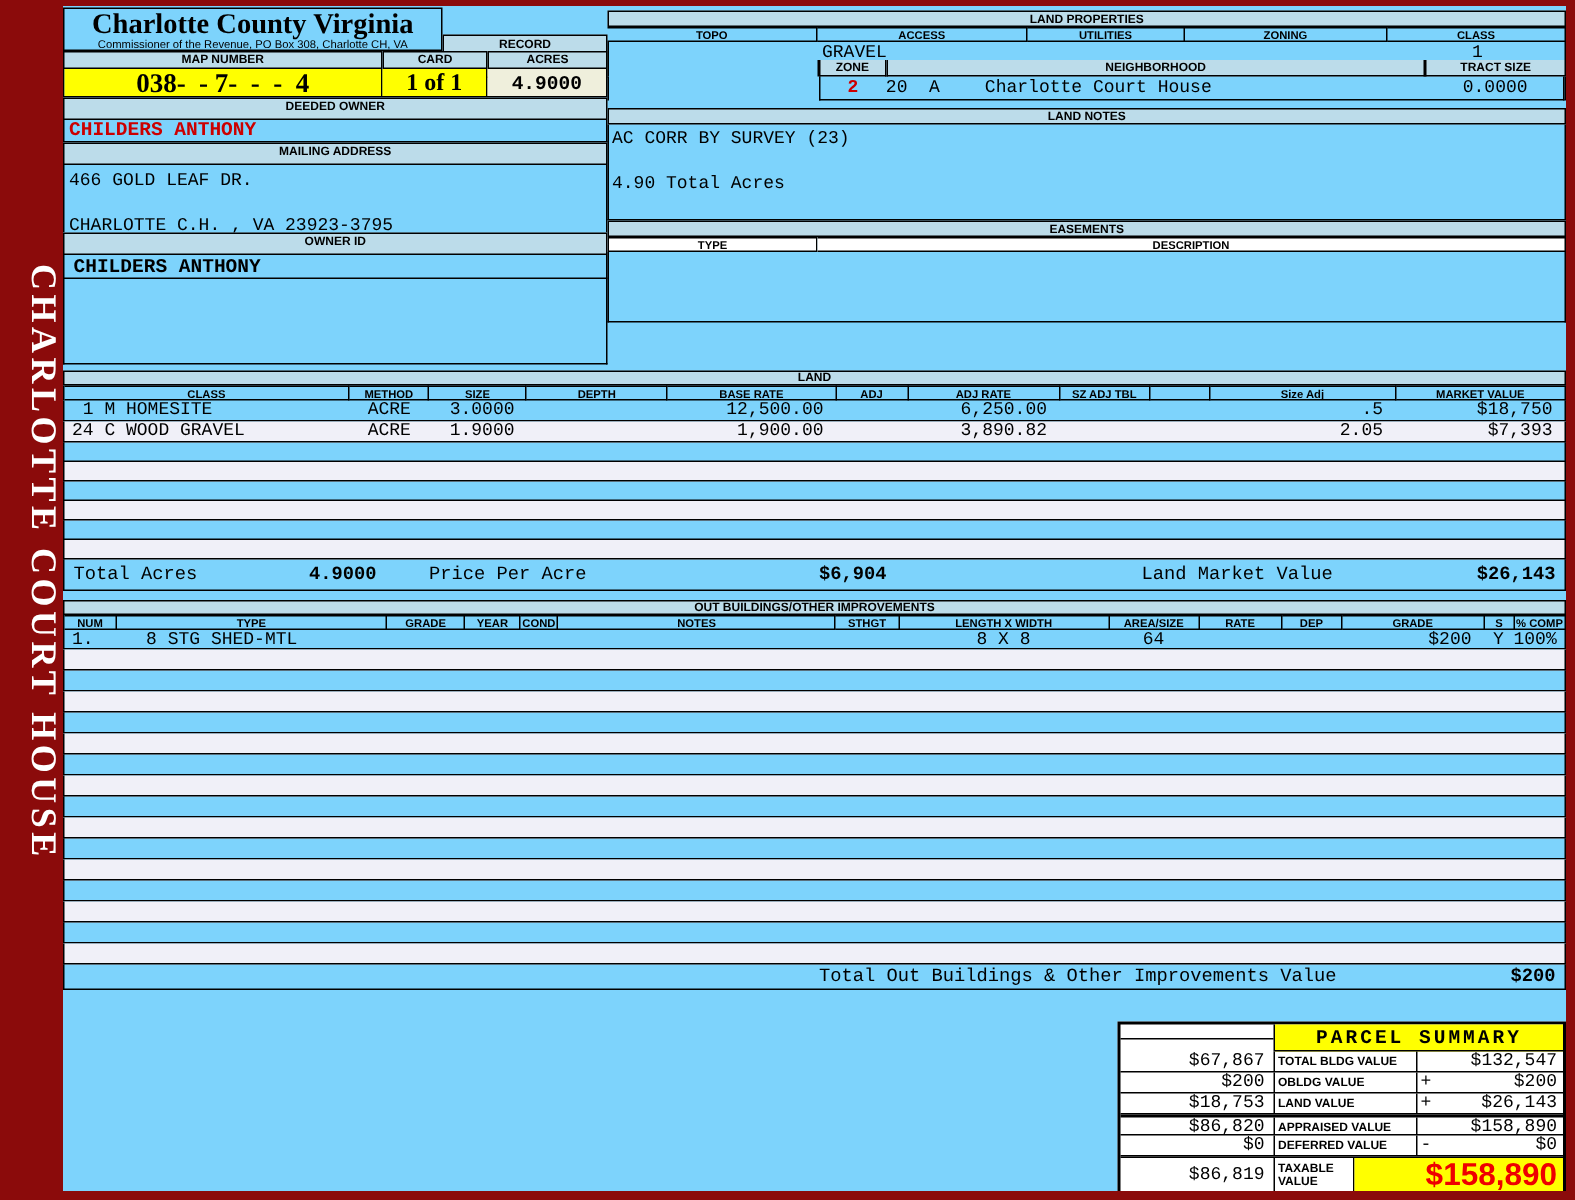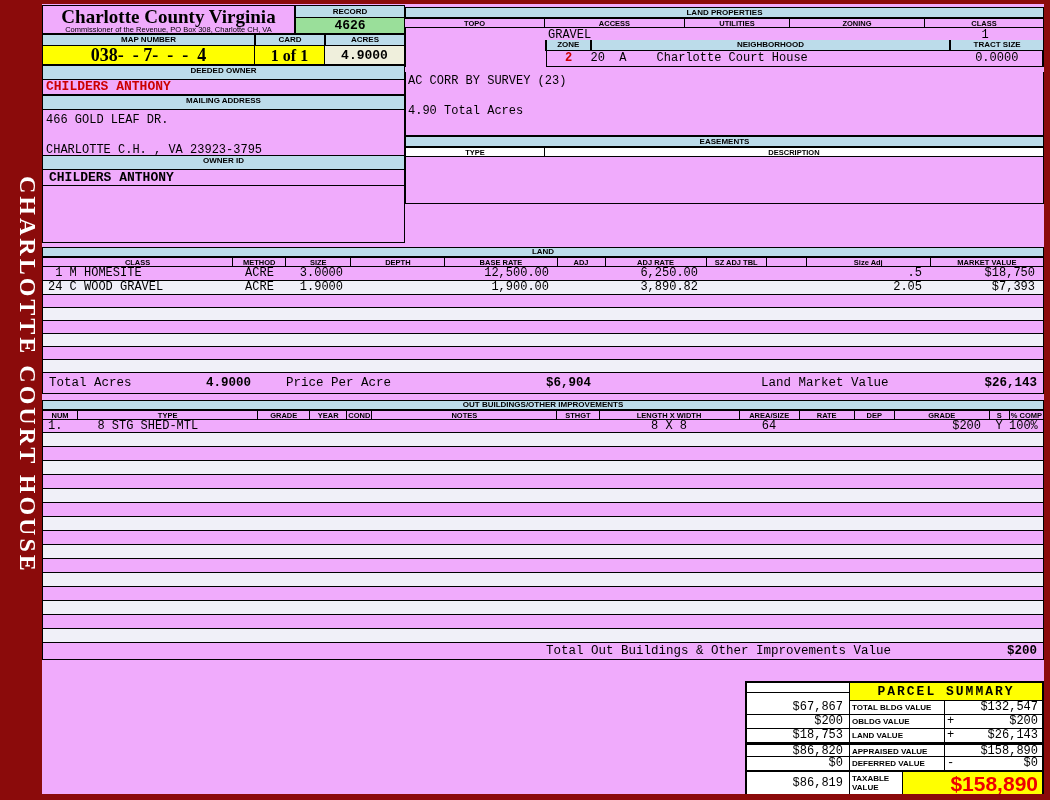--- a/index.html
+++ b/index.html
@@ -13,35 +13,35 @@
   }
   .sidebar-text {
     position:absolute; left:41px; top:176px;
     transform: rotate(90deg); transform-origin: 0 0;
     white-space: nowrap;
     color:#fff; font-family:"Liberation Serif", serif;
     font-weight:bold; font-size:24px; letter-spacing:3px;
   }
   .content {
     position:absolute; left:42px; top:4px; width:1002px; height:790px;
-    background:#f0abfc; overflow:hidden;
+    background:#7dd3fc; overflow:hidden;
   }
   .bar {
     background:#BCDCEA; border:1px solid #000;
     font-size:8px; font-weight:bold; text-align:center;
   }
   .mono { font-family:"Liberation Mono","DejaVu Sans Mono",monospace; }
 
   
   .left-block { position:absolute; left:0; top:1px; width:363px; height:238px; display:flex; flex-direction:column; }
   .lb-r1 { height:29px; display:flex; }
   .title-cell { flex:1; border:1px solid #000; text-align:center; overflow:hidden; }
   .county-title { font-family:"Liberation Serif",serif; font-weight:bold; font-size:19px; line-height:19px; margin-top:1px; }
   .county-subtitle { font-size:7.5px; line-height:8px; }
-  .record-col { width:110px; display:flex; flex-direction:column; }
+  .record-col { width:110px; display:flex; flex-direction:column;margin-top:18px; }
   .record-label { height:13px; line-height:11px; }
   .record-value { flex:1; background:#9ADF9A; border:1px solid #000; border-top:none; text-align:center; font-weight:bold; font-size:13px; line-height:15px; }
   .lb-r2 { height:12px; display:flex; }
   .lb-r2 .bar { line-height:10px; }
   .hm { width:213px; } .hc { width:70px; } .ha { width:80px; }
   .lb-r3 { height:19px; display:flex; border-left:1px solid #000; border-bottom:1px solid #000; }
   .map-val { width:212px; background:#FFFF00; border-right:1px solid #000; text-align:center;
              font-family:"Liberation Serif",serif; font-weight:bold; font-size:18px; line-height:19px; white-space:pre; }
   .card-val { width:70px; background:#FFFF00; border-right:1px solid #000; text-align:center;
               font-family:"Liberation Serif",serif; font-weight:bold; font-size:16px; line-height:19px; }
@@ -186,20 +186,21 @@
     </div>
     <div class="zv-row">
       <div class="zv-sp"></div>
       <div class="zv-box mono">
         <span class="zone-val">2</span>
         <span class="neigh-val"><span>20  A</span><span class="neigh-name">Charlotte Court House</span></span>
         <span class="tract-val">0.0000</span>
       </div>
     </div>
     <div class="rb-gap"></div>
+    <div class="bar rb-bar">LAND NOTES</div>
     <div class="notes-box mono">
       <div>AC CORR BY SURVEY (23)</div>
       <div class="notes-l2">4.90 Total Acres</div>
     </div>
     <div class="bar rb-bar">EASEMENTS</div>
     <div class="ease-hrow">
       <div class="ph-cell" style="width:140px;border-top:1px solid #000;">TYPE</div>
       <div class="ph-cell" style="width:499px;border-top:1px solid #000;border-left:none;">DESCRIPTION</div>
     </div>
     <div class="ease-box"></div>

